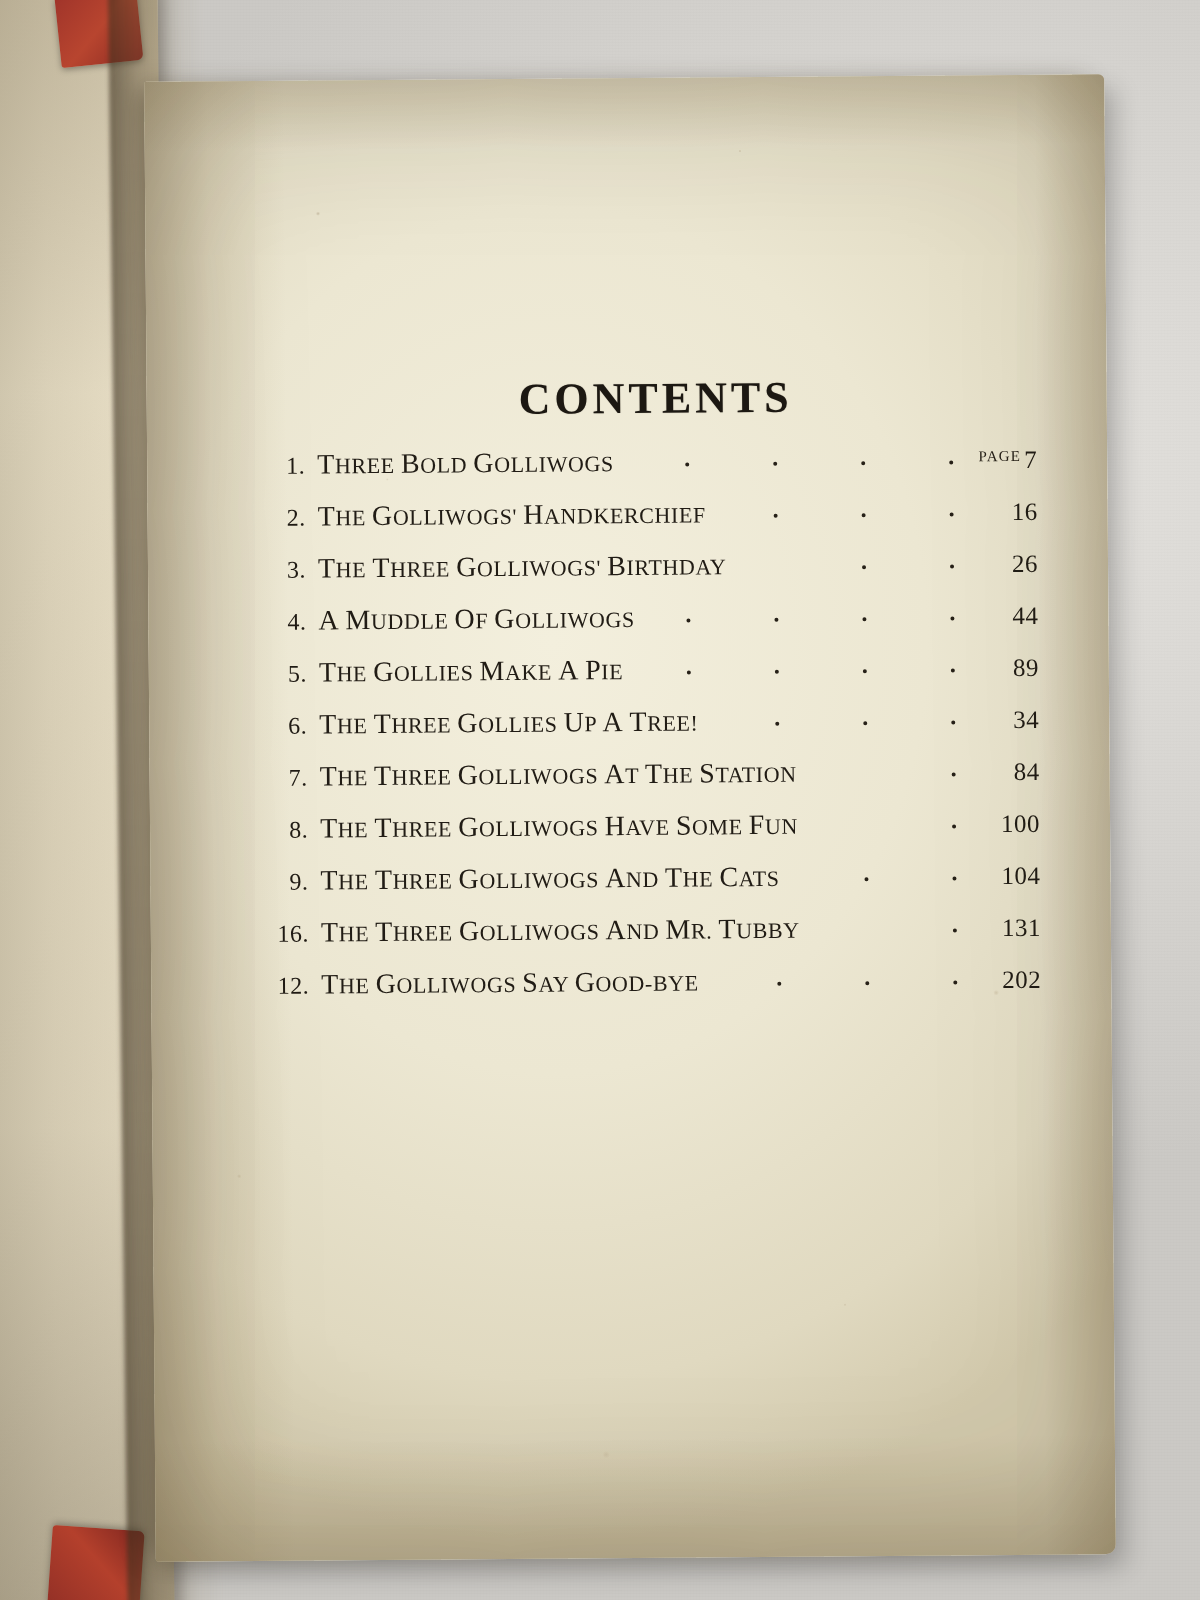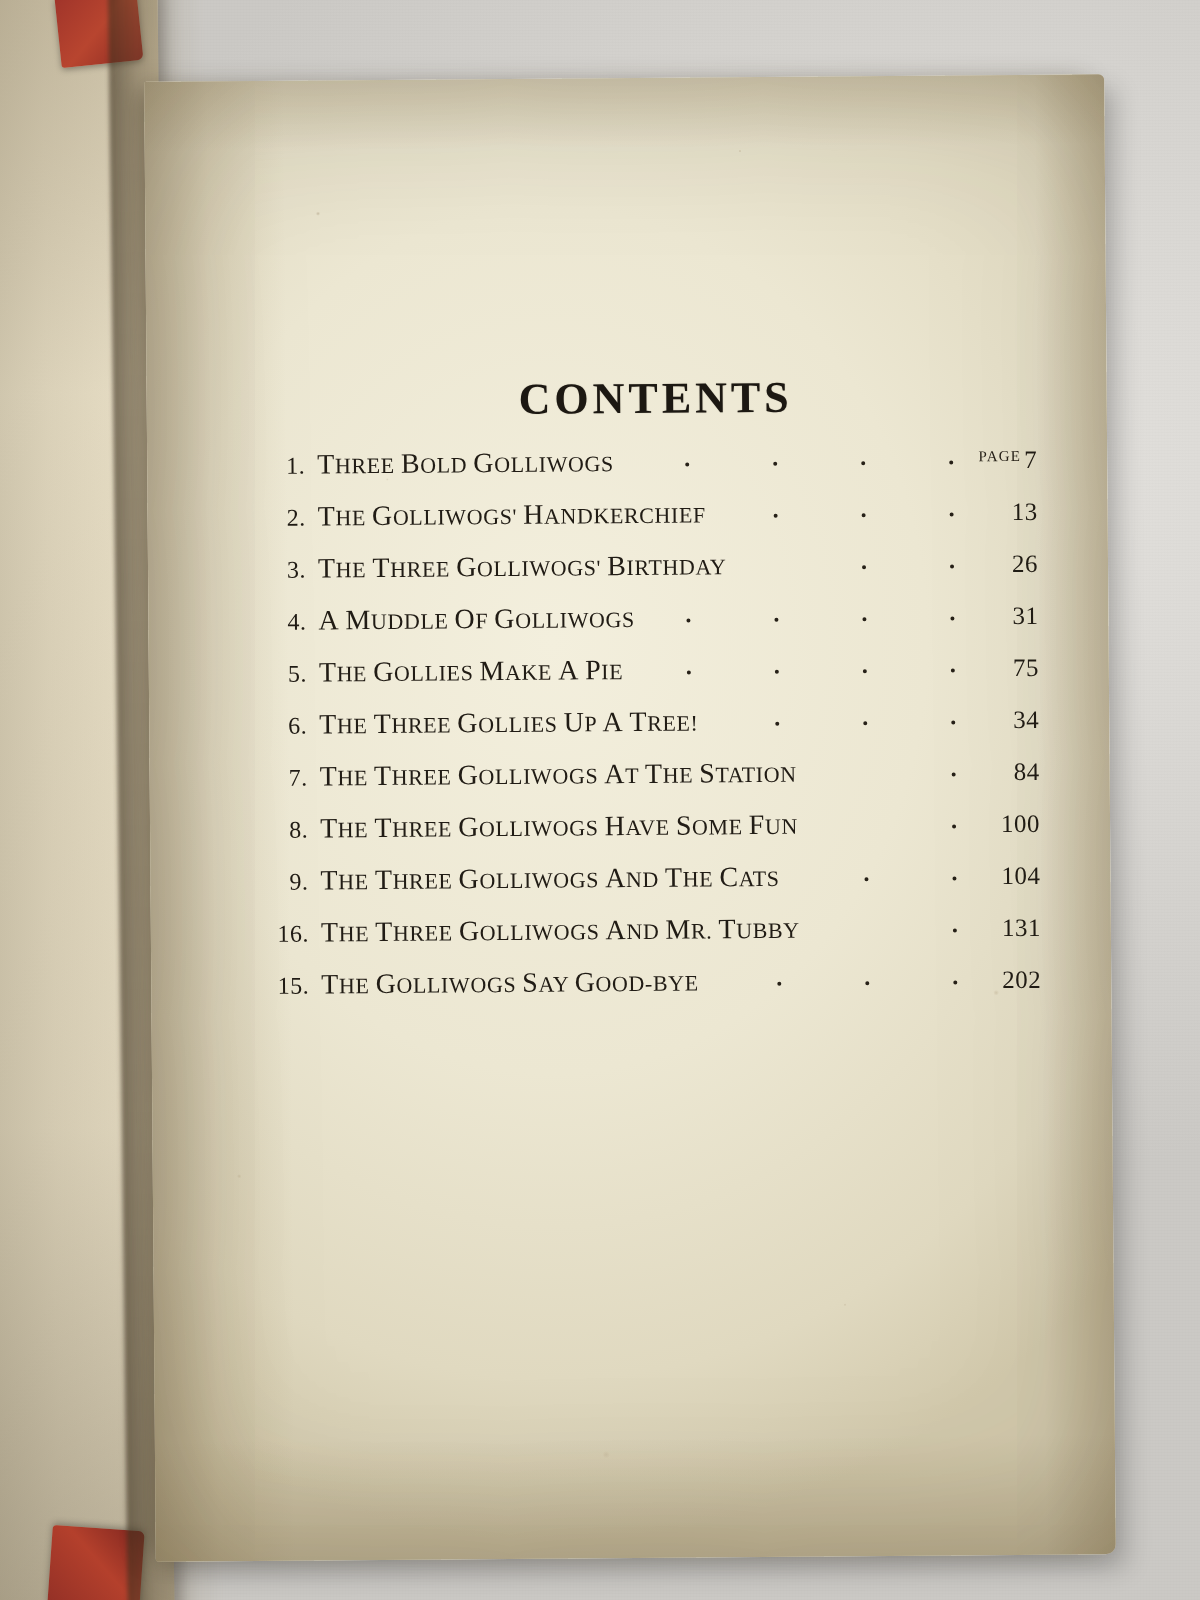--- a/index.html
+++ b/index.html
@@ -270,52 +270,52 @@
             <span class="toc-page">7</span>
           </li>
           <li class="toc-row">
             <span class="toc-num">2.</span>
             <span class="toc-label"><span class="cap">T</span>he <span class="cap">G</span>olliwogs' <span class="cap">H</span>andkerchief</span>
             <span class="toc-leader">
               <i style="right: 0px;"></i>
               <i style="right: 88px;"></i>
               <i style="right: 176px;"></i>
             </span>
-            <span class="toc-page">13</span>
+            <span class="toc-page">16</span>
           </li>
           <li class="toc-row">
             <span class="toc-num">3.</span>
             <span class="toc-label"><span class="cap">T</span>he <span class="cap">T</span>hree <span class="cap">G</span>olliwogs' <span class="cap">B</span>irthday</span>
             <span class="toc-leader">
               <i style="right: 0px;"></i>
               <i style="right: 88px;"></i>
             </span>
             <span class="toc-page">26</span>
           </li>
           <li class="toc-row">
             <span class="toc-num">4.</span>
             <span class="toc-label"><span class="cap">A</span> <span class="cap">M</span>uddle <span class="cap">o</span>f <span class="cap">G</span>olliwogs</span>
             <span class="toc-leader">
               <i style="right: 0px;"></i>
               <i style="right: 88px;"></i>
               <i style="right: 176px;"></i>
               <i style="right: 264px;"></i>
             </span>
-            <span class="toc-page">31</span>
+            <span class="toc-page">44</span>
           </li>
           <li class="toc-row">
             <span class="toc-num">5.</span>
             <span class="toc-label"><span class="cap">T</span>he <span class="cap">G</span>ollies <span class="cap">M</span>ake <span class="cap">a</span> <span class="cap">P</span>ie</span>
             <span class="toc-leader">
               <i style="right: 0px;"></i>
               <i style="right: 88px;"></i>
               <i style="right: 176px;"></i>
               <i style="right: 264px;"></i>
             </span>
-            <span class="toc-page">75</span>
+            <span class="toc-page">89</span>
           </li>
           <li class="toc-row">
             <span class="toc-num">6.</span>
             <span class="toc-label"><span class="cap">T</span>he <span class="cap">T</span>hree <span class="cap">G</span>ollies <span class="cap">u</span>p <span class="cap">a</span> <span class="cap">T</span>ree!</span>
             <span class="toc-leader">
               <i style="right: 0px;"></i>
               <i style="right: 88px;"></i>
               <i style="right: 176px;"></i>
             </span>
             <span class="toc-page">34</span>
@@ -347,21 +347,21 @@
           </li>
           <li class="toc-row">
             <span class="toc-num">16.</span>
             <span class="toc-label"><span class="cap">T</span>he <span class="cap">T</span>hree <span class="cap">G</span>olliwogs <span class="cap">a</span>nd <span class="cap">M</span>r. <span class="cap">T</span>ubby</span>
             <span class="toc-leader">
               <i style="right: 0px;"></i>
             </span>
             <span class="toc-page">131</span>
           </li>
           <li class="toc-row">
-            <span class="toc-num">15.</span>
+            <span class="toc-num">12.</span>
             <span class="toc-label"><span class="cap">T</span>he <span class="cap">G</span>olliwogs <span class="cap">S</span>ay <span class="cap">G</span>ood-bye</span>
             <span class="toc-leader">
               <i style="right: 0px;"></i>
               <i style="right: 88px;"></i>
               <i style="right: 176px;"></i>
             </span>
             <span class="toc-page">202</span>
           </li>
         </ul>
     </div>

